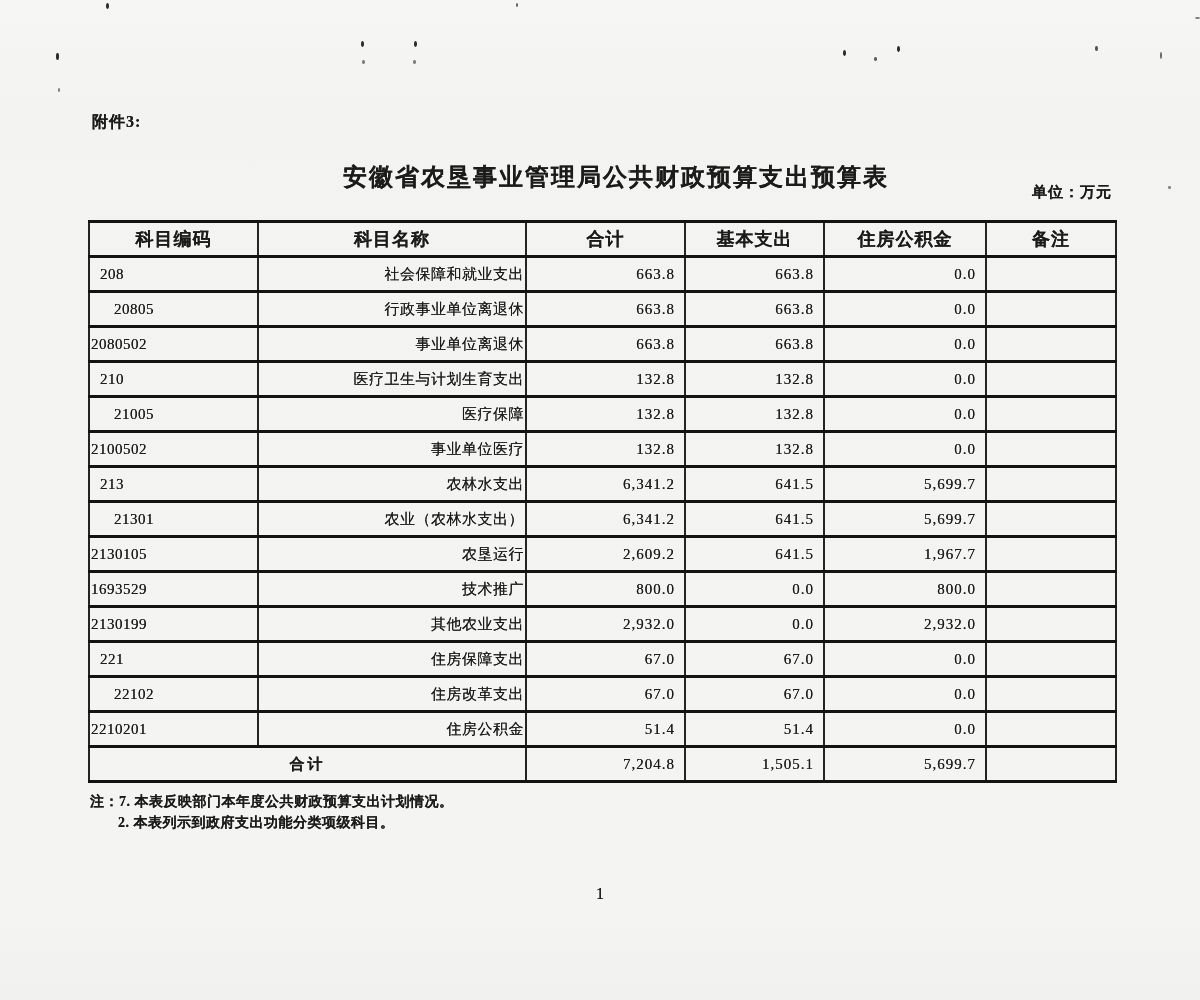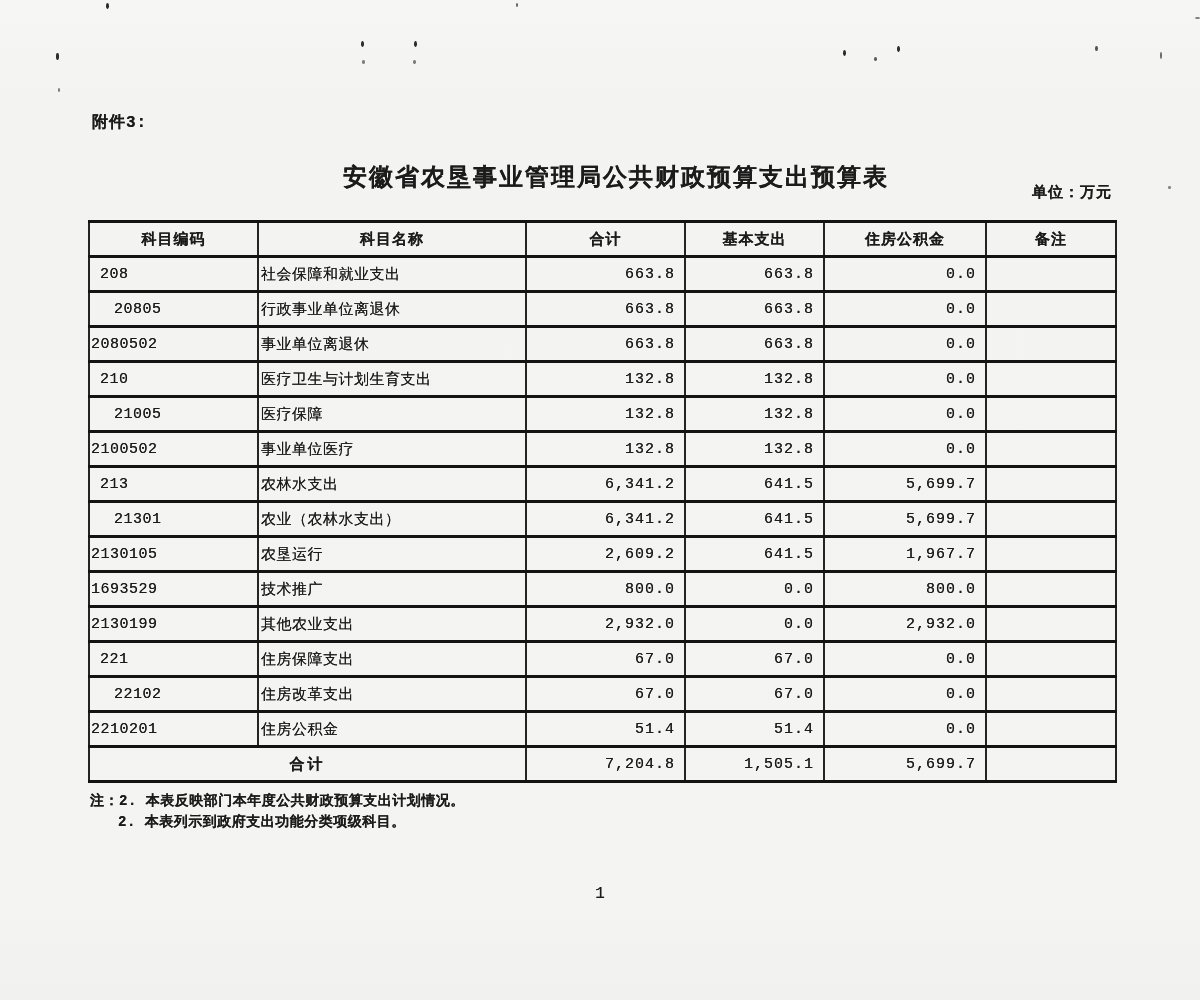--- a/index.html
+++ b/index.html
@@ -5,46 +5,45 @@
   html,body{margin:0;padding:0}
   body{
     width:1200px;height:1000px;position:relative;overflow:hidden;
     background:#f4f4f2;
     font-family:"Liberation Serif","DejaVu Serif",serif;
     color:#1b1b1b;
   }
   .page{
     position:absolute;inset:0;
     background:linear-gradient(180deg,#f6f6f4 0%,#f3f3f1 10%,#f4f4f2 90%,#f1f1ef 100%);
-    font-family:Liberation Mono, monospace;
   }
   .ink{text-shadow:0 0 0.5px rgba(25,25,25,.85)}
 
   .attachment{position:absolute;left:92px;top:112px;font-size:16px;font-weight:700;letter-spacing:1px}
   .title{position:absolute;left:0;width:100%;top:145px;margin:16px;text-align:center;
          font-size:24px;font-weight:700;letter-spacing:2px}
   .unit{position:absolute;right:88px;top:183px;font-size:15px;font-weight:600;letter-spacing:1px}
 
   table.budget{
     position:absolute;left:88px;top:220px;width:1027px;
     border-collapse:collapse;table-layout:fixed;
   }
   .budget th,.budget td{
     border-left:2px solid #242424;border-right:2px solid #242424;
     border-top:3px solid #131313;border-bottom:3px solid #131313;
     vertical-align:middle;overflow:hidden;white-space:nowrap;
     text-shadow:0 0 0.5px rgba(25,25,25,.85);
   }
-  .budget th{height:30px;font-size:15px;font-weight:700;letter-spacing:1px;text-align:center}
+  .budget th{height:30px;font-size:18px;font-weight:700;letter-spacing:1px;text-align:center}
   .budget td{height:30px;font-size:15px}
   .cell-code{text-align:left;letter-spacing:.5px}
   .indent-0{padding-left:10px}
   .indent-1{padding-left:24px}
   .indent-2{}
-  .cell-name{text-align:left;padding-left:2px;letter-spacing:.5px}
+  .cell-name{text-align:right;padding-left:18px;letter-spacing:.5px}
   .cell-num{text-align:right;padding-right:9px;letter-spacing:1px}
   .cell-remark{text-align:center}
   .total-label{text-align:center;font-weight:700;font-size:17px;letter-spacing:3px}
 
   .notes{position:absolute;left:90px;top:791px;font-size:14px;font-weight:600;
          line-height:21px;letter-spacing:.5px}
   .note-2{padding-left:28px}
   .pagenum{position:absolute;left:0;width:100%;top:885px;text-align:center;font-size:16px}
 
   .speck{position:absolute;background:#2c2c2c;border-radius:45%}
@@ -196,21 +195,21 @@
           <td class="total-label" colspan="2">合计</td>
           <td class="cell-num">7,204.8</td>
           <td class="cell-num">1,505.1</td>
           <td class="cell-num">5,699.7</td>
           <td class="cell-remark"></td>
         </tr>
       </tbody>
   </table>
 
   <div class="notes ink">
-    <div>注：2. 本表反映部门本年度公共财政预算支出计划情况。</div>
+    <div>注：7. 本表反映部门本年度公共财政预算支出计划情况。</div>
     <div class="note-2">2. 本表列示到政府支出功能分类项级科目。</div>
   </div>
 
   <div class="pagenum ink">1</div>
 
   <i class="speck" style="left:106px;top:3px;width:3px;height:6px"></i>
   <i class="speck" style="left:516px;top:3px;width:2px;height:4px;opacity:.7"></i>
   <i class="speck" style="left:56px;top:53px;width:3px;height:7px"></i>
   <i class="speck" style="left:361px;top:41px;width:3px;height:6px"></i>
   <i class="speck" style="left:414px;top:41px;width:3px;height:6px"></i>

